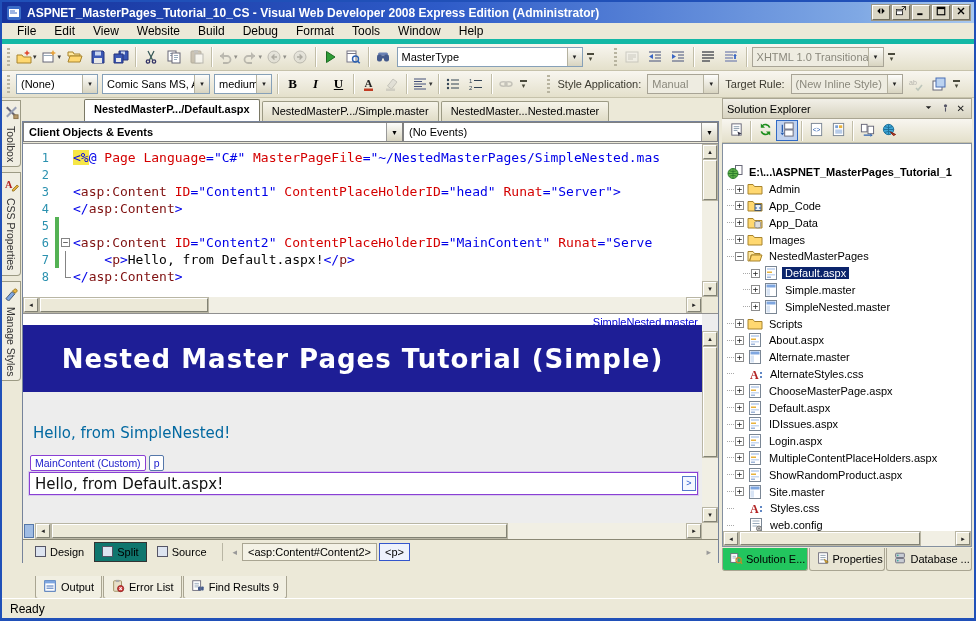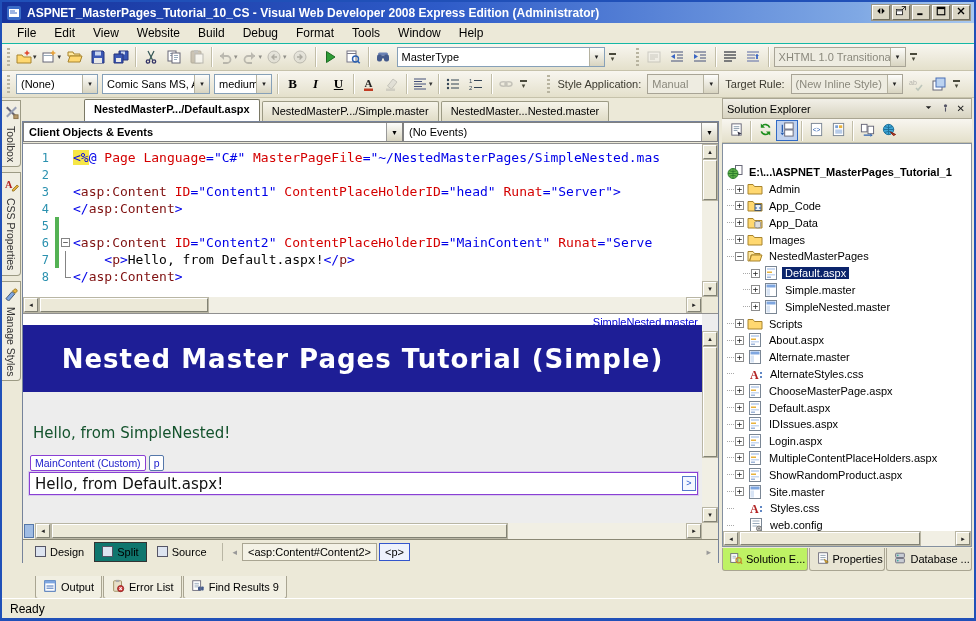--- a/index.html
+++ b/index.html
@@ -15,21 +15,21 @@
   .titlebar .title{color:#fff;font-weight:bold;font-size:12px;white-space:nowrap;overflow:hidden;}
   .win-btns{margin-left:auto;display:flex;gap:2px;}
   .win-btn{width:18px;height:15px;background:#D9D5C4;border:1px solid #fff;
     border-right-color:#6F6D5E;border-bottom-color:#6F6D5E;box-shadow:0 0 0 1px #9A9686;
     display:flex;align-items:center;justify-content:center;padding:0;}
   .win-btn svg{width:12px;height:12px;}
   .app-icon{width:16px;height:16px;flex:none;}
 
   
   .menubar{position:absolute;left:2px;top:23px;right:2px;height:21px;background:#ECE9D8;
-    display:flex;align-items:center;padding-left:6px;border-bottom:1px solid #14b8a6;}
+    display:flex;align-items:center;padding-left:6px;border-bottom:5px solid #14b8a6;}
   .menu-item{padding:3px 9px;font-size:12px;}
 
   
   .toolbar{position:absolute;left:2px;right:2px;height:27px;display:flex;align-items:center;
     background:linear-gradient(#F8F6F0,#E4E0CB);border-bottom:1px solid #C6C2AB;padding:0 2px;}
   #toolbar1{top:44px;} #toolbar2{top:71px;}
   .tb-grip{width:3px;height:19px;margin:0 4px 0 3px;flex:none;
     background:repeating-linear-gradient(180deg,#B8B4A0 0 2px,transparent 2px 4px);}
   .tb-sep{width:1px;height:20px;background:#C2BEA8;box-shadow:1px 0 0 #fff;margin:0 3px;flex:none;}
   .tb-gap{width:14px;flex:none;}
@@ -113,21 +113,21 @@
   
   .design-pane{position:absolute;left:0;top:191px;right:0;height:226px;background:#EDEDED;border-top:1px solid #909090;}
   .dlabel-strip{position:absolute;left:0;top:0;right:16px;height:17px;background:#fff;
     border-bottom:1px solid #D8C8D8;text-align:right;padding:2px 4px;color:#0000D4;font-size:11px;}
   .banner{position:absolute;left:0;top:11px;right:16px;height:67px;background:#1E1E96;
     display:flex;align-items:center;justify-content:center;}
   .banner .btext{color:#fff;font-weight:bold;font-size:26px;letter-spacing:1px;
     font-family:"DejaVu Sans",sans-serif;}
   .dbody{position:absolute;left:0;top:84px;right:16px;bottom:16px;background:#EDEDED;overflow:hidden;}
   .comic{font-family:"DejaVu Sans",sans-serif;}
-  .hello-master{position:absolute;left:10px;top:26px;font-size:15px;color:#14532d;}
+  .hello-master{position:absolute;left:10px;top:26px;font-size:15px;color:#0369a1;}
   .region-tabs{position:absolute;left:7px;top:57px;display:flex;gap:3px;}
   .rtab{border:1px solid #8A3FD4;background:#fff;color:#2222CC;font-size:10.5px;padding:1px 4px;border-radius:2px;}
   .rtab.ptag{border-color:#5577AA;}
   .content-box{position:absolute;left:6px;top:74px;right:4px;height:23px;background:#fff;
     border:1px solid #8A3FD4;box-shadow:0 0 0 1px #D8CCEC;display:flex;align-items:center;}
   .content-box .ctext2{font-size:15px;color:#111;padding-left:5px;flex:1;}
   .smart-tag{width:14px;height:15px;margin-right:1px;border:1px solid #5577CC;background:#F4F8FF;
     color:#2255CC;font-size:9px;line-height:12px;text-align:center;flex:none;}
   .design-pane .vsb{top:17px;bottom:16px;}
   .design-pane .hsb{left:0;}
@@ -171,21 +171,21 @@
   .ticon{width:16px;height:16px;flex:none;margin-right:3px;}
   .ticon svg{width:16px;height:16px;}
   .tlabel{padding:0 3px;}
   .trow.selected .tlabel{background:#0B246B;color:#fff;}
   .trow.root .tlabel{font-weight:bold;}
   .se-hsb{position:absolute;left:0;right:0;bottom:0;height:15px;background:#F1EFE4;display:flex;align-items:center;}
   .se-hsb .sb-el{height:13px;width:14px;margin:0 1px;}
   .se-tabs{position:absolute;left:3px;right:2px;top:449px;height:26px;display:flex;align-items:flex-start;padding-top:1px;gap:1px;}
   .setab{display:flex;align-items:center;gap:3px;border:1px solid #A9A592;border-top:none;
     background:#E8E5D4;font-size:11px;padding:3px 6px;border-radius:0 0 3px 3px;white-space:nowrap;overflow:hidden;}
-  .setab.active{background:#bef264;}
+  .setab.active{background:#22c55e;}
   .setab svg{width:14px;height:14px;flex:none;}
 
   
   .bottom-strip{position:absolute;left:2px;right:2px;top:575px;height:23px;background:#ECE9D8;
     display:flex;align-items:flex-start;padding:1px 0 0 33px;gap:1px;}
   .btab{display:flex;align-items:center;gap:4px;border:1px solid #A9A592;border-top:none;
     background:#F1EFE2;font-size:11px;padding:3px 7px;border-radius:0 0 3px 3px;white-space:nowrap;}
   .btab svg{width:14px;height:14px;}
   .statusbar{position:absolute;left:2px;right:2px;top:598px;height:20px;background:#ECE9D8;
     display:flex;align-items:center;padding-left:8px;font-size:12px;border-top:1px solid #fff;}
@@ -384,21 +384,21 @@
       <button class="tb-btn">
         <span class="icn">
           <svg viewBox="0 0 16 16">
             <rect x="3" y="3.5" width="10" height="3" rx="1.5" fill="#6B82B5"></rect>
             <rect x="2" y="5.5" width="5" height="7" rx="2" fill="#445A8C"></rect>
             <rect x="9" y="5.5" width="5" height="7" rx="2" fill="#445A8C"></rect>
             <rect x="6.5" y="6.5" width="3" height="3" fill="#445A8C"></rect>
           </svg>
         </span>
       </button>
-      <div class="combo" style="width: 208px; gap: 36px;">
+      <div class="combo" style="width: 186px; gap: 36px;">
         <span class="ctext">MasterType</span>
         <span class="arr">▾</span>
       </div>
       <button class="tb-overflow">
         <span class="bar"></span>
         <span class="arr">▾</span>
       </button>
       <span class="tb-gap"></span>
       <span class="tb-grip"></span>
       <button class="tb-btn d">

